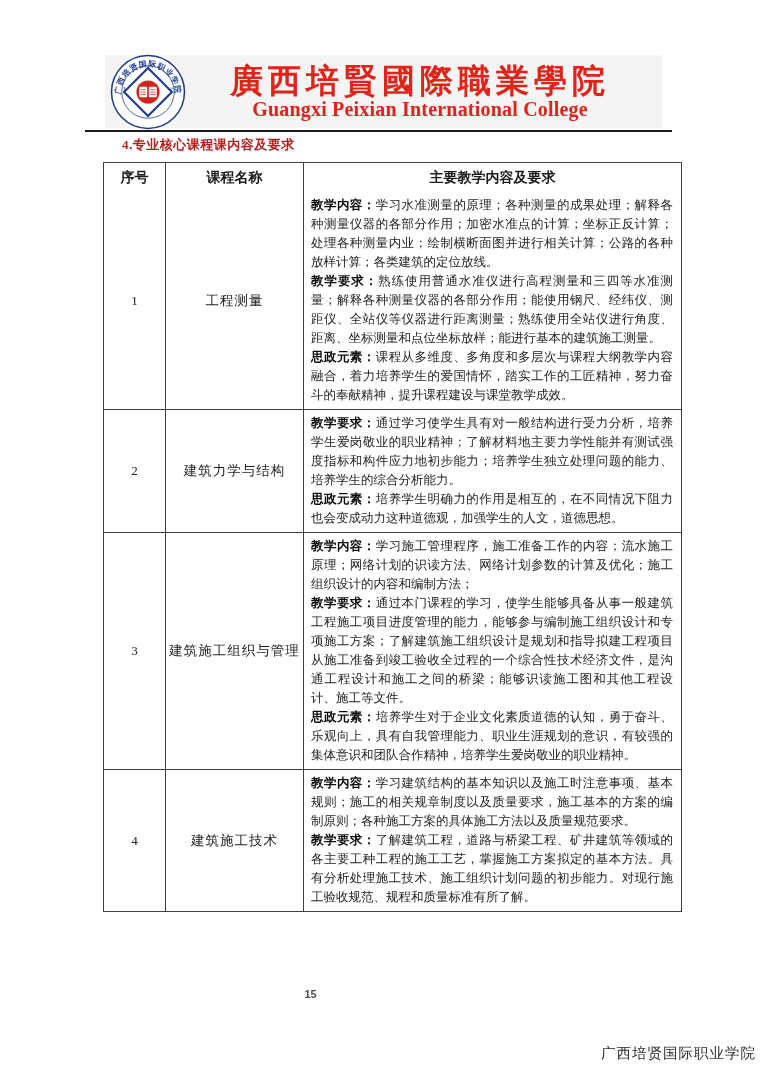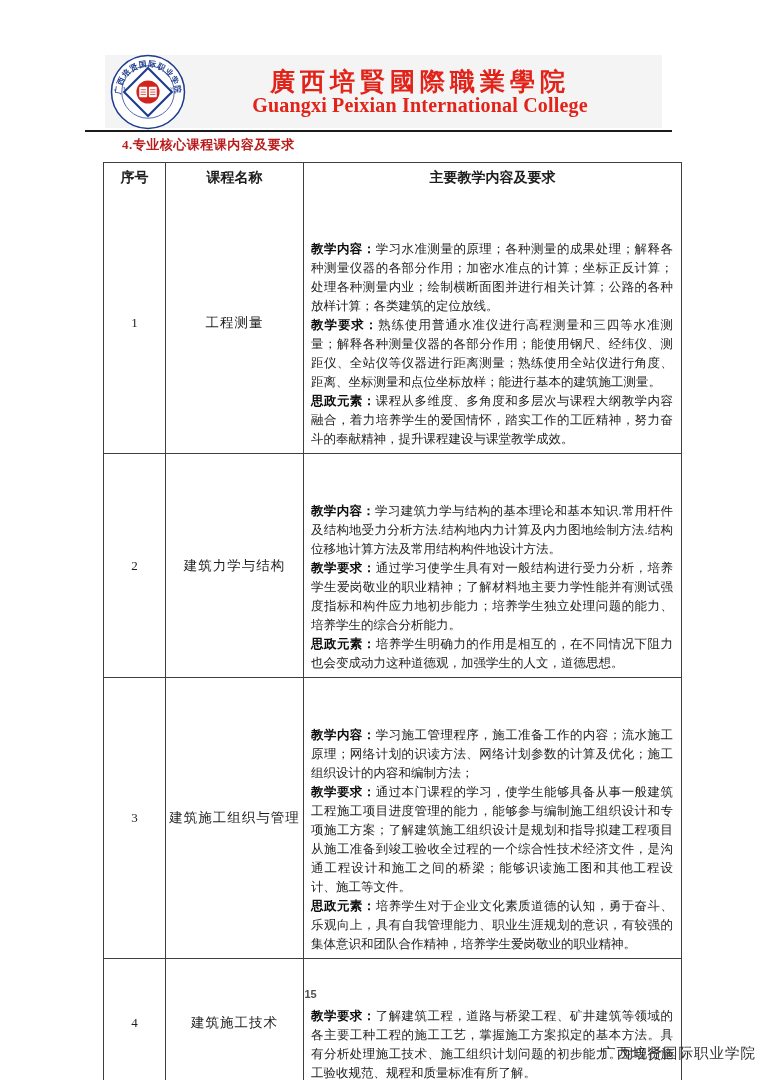--- a/index.html
+++ b/index.html
@@ -24,21 +24,21 @@
     width: 557px; height: 73px;
     background: #f4f4f4;
     display: flex; align-items: center;
   }
   .seal-wrap { width: 76px; height: 76px; margin-left: 5px; flex: 0 0 auto; }
   .titles { flex: 1; text-align: center; padding-right: 8px; }
   .college-cn {
     color: var(--brand-red);
     font-family: "DejaVu Serif", "Liberation Serif", serif;
     font-weight: bold;
-    font-size: 25px; line-height: 1.08;
+    font-size: 33px; line-height: 1.08;
     letter-spacing: 5px;
     white-space: nowrap;
   }
   .college-en {
     color: var(--brand-red);
     font-family: "Liberation Serif", serif;
     font-weight: bold;
     font-size: 20px; line-height: 1.05;
     letter-spacing: 0.2px;
     white-space: nowrap;
@@ -73,21 +73,21 @@
     height: 29px;
     display: flex; align-items: center; justify-content: center;
     font-weight: bold; font-size: 14px;
   }
   .c-no, .c-course {
     display: flex; align-items: center; justify-content: center;
     text-align: center;
   }
   .c-no { font-size: 13px; }
   .c-course { font-size: 13.5px; letter-spacing: 1px; }
-  .c-content { padding: 4px 8px 4px 7px; margin-top: 44px; }
+  .c-content { padding: 4px 8px 4px 7px; }
   .para {
     margin: 0;
     font-size: 12.5px;
     line-height: 19px;
     text-align: justify;
     text-justify: inter-ideograph;
     color: #232323;
   }
   .plabel { font-weight: bold; color: #0d0d0d; }
 
@@ -165,38 +165,38 @@
         <div class="cell c-content">
           <p class="para"><span class="plabel">教学内容：</span><span class="ptext">学习水准测量的原理；各种测量的成果处理；解释各种测量仪器的各部分作用；加密水准点的计算；坐标正反计算；处理各种测量内业；绘制横断面图并进行相关计算；公路的各种放样计算；各类建筑的定位放线。</span></p>
           <p class="para"><span class="plabel">教学要求：</span><span class="ptext">熟练使用普通水准仪进行高程测量和三四等水准测量；解释各种测量仪器的各部分作用；能使用钢尺、经纬仪、测距仪、全站仪等仪器进行距离测量；熟练使用全站仪进行角度、距离、坐标测量和点位坐标放样；能进行基本的建筑施工测量。</span></p>
           <p class="para"><span class="plabel">思政元素：</span><span class="ptext">课程从多维度、多角度和多层次与课程大纲教学内容融合，着力培养学生的爱国情怀，踏实工作的工匠精神，努力奋斗的奉献精神，提升课程建设与课堂教学成效。</span></p>
         </div>
       </div>
       <div class="trow">
         <div class="cell c-no">2</div>
         <div class="cell c-course">建筑力学与结构</div>
         <div class="cell c-content">
-          <p class="para"><span class="plabel">教学内容：</span><span class="ptext">学习建筑力学与结构的基本理论和基本知识.常用杆件及结构地受力分析方法.结构地内力计算及内力图地绘制方法.结构位移地计算方法及常用结构构件地设计方法。</span></p>
           <p class="para"><span class="plabel">教学要求：</span><span class="ptext">通过学习使学生具有对一般结构进行受力分析，培养学生爱岗敬业的职业精神；了解材料地主要力学性能并有测试强度指标和构件应力地初步能力；培养学生独立处理问题的能力、培养学生的综合分析能力。</span></p>
           <p class="para"><span class="plabel">思政元素：</span><span class="ptext">培养学生明确力的作用是相互的，在不同情况下阻力也会变成动力这种道德观，加强学生的人文，道德思想。</span></p>
         </div>
       </div>
       <div class="trow">
         <div class="cell c-no">3</div>
         <div class="cell c-course">建筑施工组织与管理</div>
         <div class="cell c-content">
           <p class="para"><span class="plabel">教学内容：</span><span class="ptext">学习施工管理程序，施工准备工作的内容；流水施工原理；网络计划的识读方法、网络计划参数的计算及优化；施工组织设计的内容和编制方法；</span></p>
           <p class="para"><span class="plabel">教学要求：</span><span class="ptext">通过本门课程的学习，使学生能够具备从事一般建筑工程施工项目进度管理的能力，能够参与编制施工组织设计和专项施工方案；了解建筑施工组织设计是规划和指导拟建工程项目从施工准备到竣工验收全过程的一个综合性技术经济文件，是沟通工程设计和施工之间的桥梁；能够识读施工图和其他工程设计、施工等文件。</span></p>
           <p class="para"><span class="plabel">思政元素：</span><span class="ptext">培养学生对于企业文化素质道德的认知，勇于奋斗、乐观向上，具有自我管理能力、职业生涯规划的意识，有较强的集体意识和团队合作精神，培养学生爱岗敬业的职业精神。</span></p>
         </div>
       </div>
       <div class="trow">
         <div class="cell c-no">4</div>
         <div class="cell c-course">建筑施工技术</div>
         <div class="cell c-content">
+          <p class="para"><span class="plabel">教学内容：</span><span class="ptext">学习建筑结构的基本知识以及施工时注意事项、基本规则；施工的相关规章制度以及质量要求，施工基本的方案的编制原则；各种施工方案的具体施工方法以及质量规范要求。</span></p>
           <p class="para"><span class="plabel">教学要求：</span><span class="ptext">了解建筑工程，道路与桥梁工程、矿井建筑等领域的各主要工种工程的施工工艺，掌握施工方案拟定的基本方法。具有分析处理施工技术、施工组织计划问题的初步能力。对现行施工验收规范、规程和质量标准有所了解。</span></p>
         </div>
       </div>
     </div>
 </div>
 
 <div class="page-number">15</div>
 <div class="watermark">广西培贤国际职业学院</div>
 
 </body></html>

